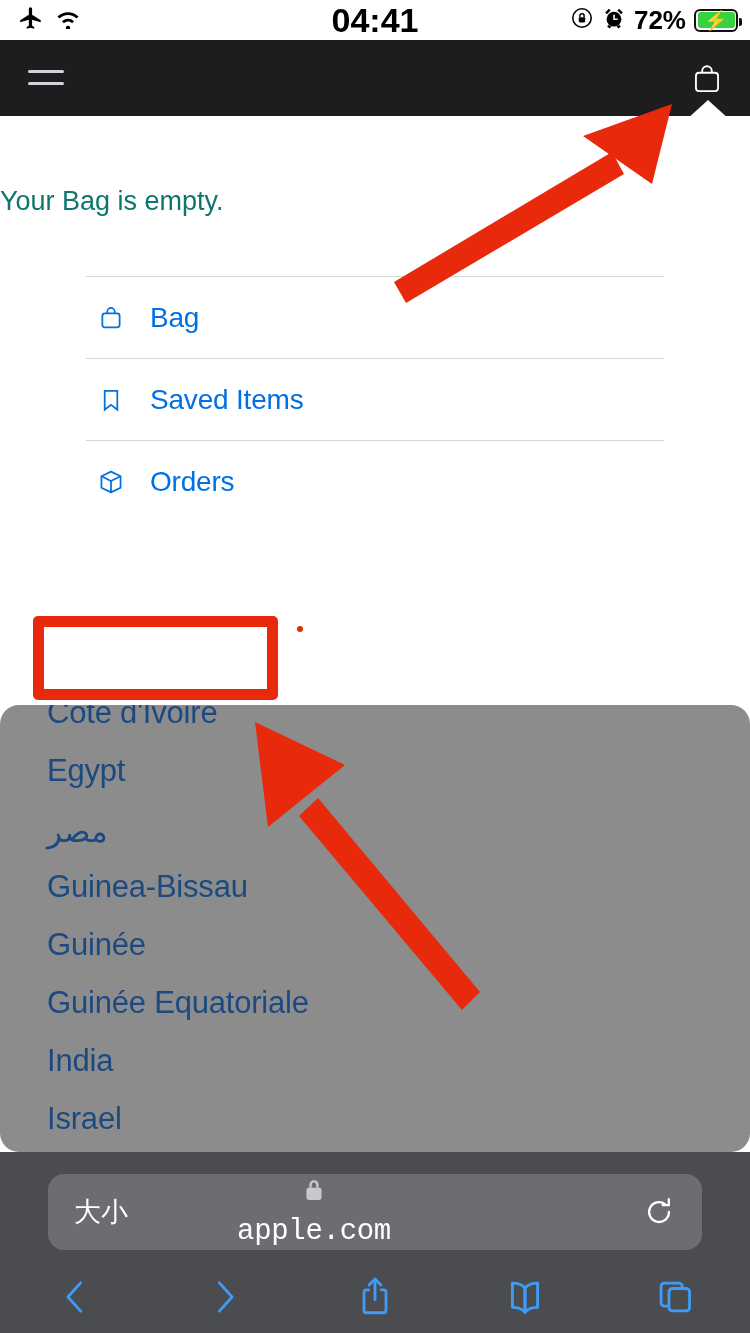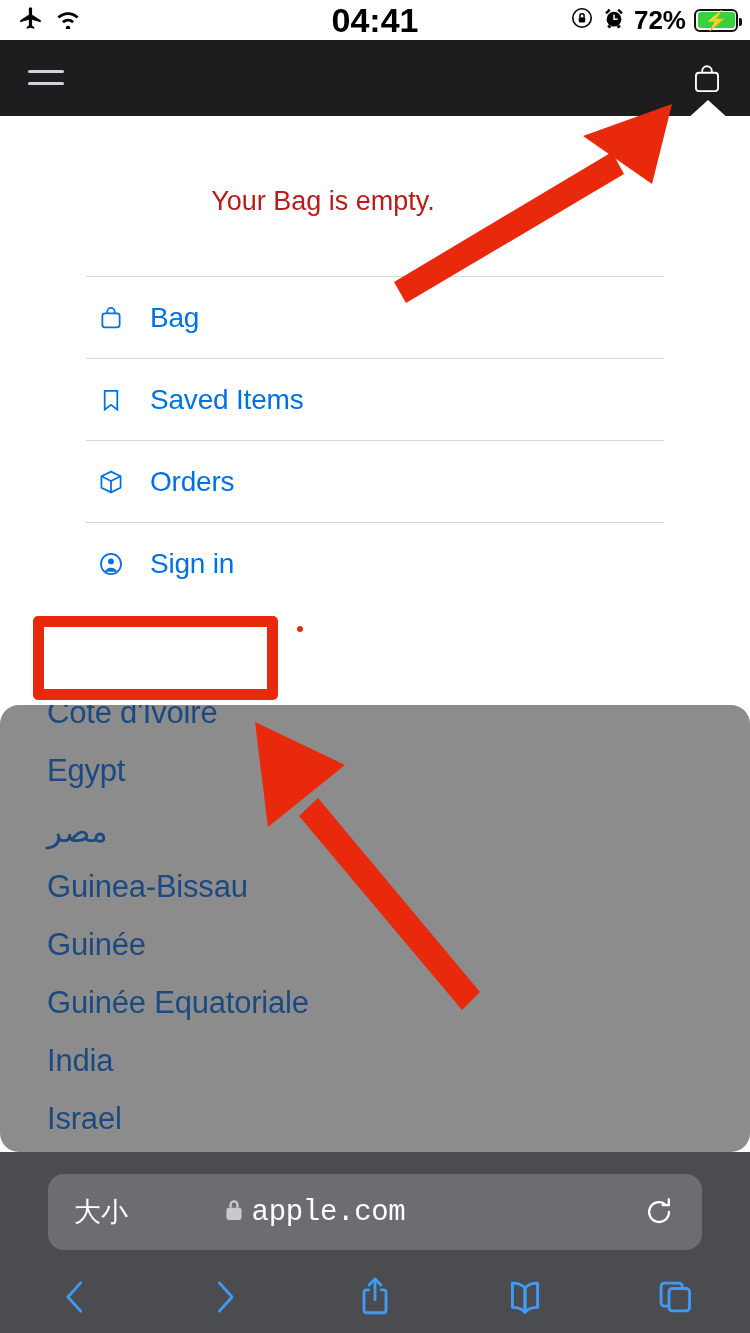--- a/index.html
+++ b/index.html
@@ -137,23 +137,22 @@
     position: absolute;
     left: 0; top: 116px;
     width: 750px; height: 589px;
     background: #ffffff;
     z-index: 4;
   }
   .bag-empty {
     position: absolute;
     left: 0; top: 70px;
     width: 646px;
-    text-align: center;
     font-size: 27px;
-    color: #b91c1c;
+    color: #0f766e;
   }
   .bag-list {
     position: absolute;
     left: 86px; top: 160px;
     width: 578px;
   }
   .bag-row {
     position: relative;
     height: 81px;
     display: flex;
@@ -240,20 +239,21 @@
     position: absolute;
     left: 26px;
     color: #ffffff;
     font-size: 27px;
   }
   .url-center {
     position: absolute;
     left: 0; width: 532px;
     display: flex; align-items: center; justify-content: center;
     gap: 7px;
+    flex-direction: column;
   }
   .url-text {
     color: #ffffff;
     font-size: 29px;
     letter-spacing: -0.3px;
   }
   .url-reload {
     position: absolute;
     right: 26px;
     width: 34px; height: 34px;
@@ -368,30 +368,20 @@
           <svg width="28" height="28" viewBox="0 0 24 24" fill="none" stroke="#0071e3" stroke-width="1.5" stroke-linejoin="round">
             <path d="M12 3.1 20.2 7v10L12 20.9 3.8 17V7z"></path>
             <path d="M3.8 7 12 11.1 20.2 7"></path>
             <path d="M12 11.1v9.8"></path>
           </svg>
         </span>
         <span class="lbl">Orders</span>
       </div>
 
 
-      <div class="bag-row">
-        <span class="ico">
-          <svg width="28" height="28" viewBox="0 0 24 24" fill="none" stroke="#0071e3" stroke-width="1.5">
-            <circle cx="12" cy="12" r="8.6"></circle>
-            <circle cx="12" cy="9.8" r="2.5" fill="#0071e3" stroke="none"></circle>
-            <path d="M6.6 18.6a6 6 0 0 1 10.8 0" fill="#0071e3" stroke="none"></path>
-          </svg>
-        </span>
-        <span class="lbl">Sign in</span>
-      </div>
 
     </div>
   </div>
 
   <div class="page-dim">
     <div class="country" style="top:-10px">Côte d'Ivoire</div>
     <div class="country" style="top:48px">Egypt</div>
     <div class="country rtl" style="top:108px">مصر</div>
     <div class="country" style="top:164px">Guinea-Bissau</div>
     <div class="country" style="top:222px">Guinée</div>

